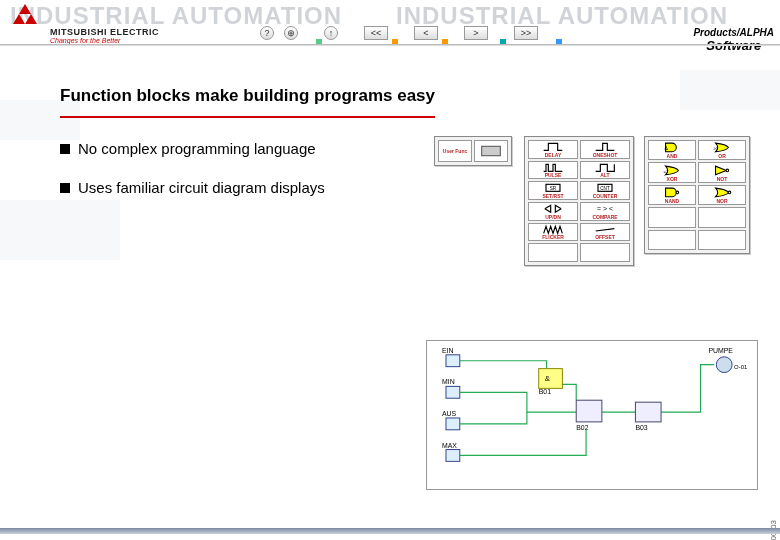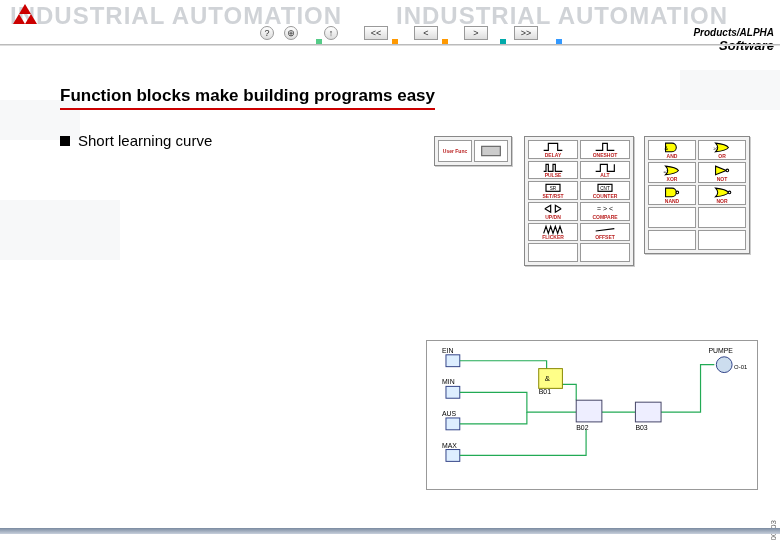--- a/index.html
+++ b/index.html
@@ -14,36 +14,36 @@
 
   
   .topbar { position: relative; height: 28px; background: #fff; }
   .watermark { position: absolute; font-size: 24px; font-weight: 700; color: rgba(120,130,140,0.35); letter-spacing: 1px; white-space: nowrap; top: 2px; }
   .wm1 { left: 10px; }
   .wm2 { left: 396px; }
   .logo-tri { position: absolute; left: 6px; top: 4px; }
   .brand-container { position: absolute; left: 50px; top: 27px; }
   .brand { font-size: 9px; font-weight: 700; letter-spacing: 0.5px; color: #222; }
   .tagline { font-size: 7px; font-style: italic; color: #c00; }
-  .crumb { position: absolute; right: 6px; top: 27px; font-size: 10px; font-style: italic; font-weight: 700; color: #000; text-align: right; }
+  .crumb { position: absolute; right: 6px; top: 27px; font-size: 10px; font-style: italic; font-weight: 700; color: #000; text-align: center; }
   .crumb .sw { display: block; font-size: 13px; }
 
   
   .navbtns { position: absolute; top: 26px; left: 260px; display: flex; gap: 10px; align-items: center; }
   .navbtn { width: 24px; height: 14px; border: 1px solid #999; background: linear-gradient(#fff,#ddd); font-size: 9px; line-height: 12px; text-align: center; display: inline-block; color: #333; }
   .navbtn.round { width: 14px; height: 14px; border-radius: 50%; }
   .squares { position: absolute; top: 40px; left: 0; right: 0; height: 4px; }
   .sq { position: absolute; width: 6px; height: 6px; top: -1px; }
   .sqg { background: #5c8; } .sqo { background: #f90; } .sqb { background: #39f; } .sqt { background: #0aa; }
 
   .rule { position: absolute; left: 0; right: 0; top: 44px; height: 2px; background: linear-gradient(#aaa,#eee); }
 
   
   .content { position: absolute; left: 60px; top: 86px; width: 680px; }
-  .title { border-bottom: 2px solid #c00; display: inline-block; padding-bottom: 2px; font-size: 17px; font-weight: 700; color: #000; }
+  .title { border-bottom: 2px solid #c00; display: inline-block; padding-bottom: 10px; font-size: 17px; font-weight: 700; color: #000; }
   .bullets { margin-top: 22px; }
   .bullets li { list-style: none; font-size: 15px; color: #000; margin-bottom: 22px; display: flex; align-items: center; }
   .bullets li .sqmark { width: 10px; height: 10px; border: 1.5px solid #000; background: #000; margin-right: 8px; flex: none; }
 
   
   .palette { position: absolute; border: 1px solid #888; background: #f2f2f2; box-shadow: 1px 1px 0 #ccc; }
   .pal-a { right: 30px; top: 136px; width: 106px; height: 118px; display: grid; grid-template-columns: 1fr 1fr; grid-template-rows: repeat(5,1fr); gap: 2px; padding: 3px; }
   .pal-b { right: 146px; top: 136px; width: 110px; height: 130px; display: grid; grid-template-columns: 1fr 1fr; grid-template-rows: repeat(6,1fr); gap: 2px; padding: 3px; }
   .pal-c { right: 268px; top: 136px; width: 78px; height: 30px; display: grid; grid-template-columns: 1fr 1fr; gap: 2px; padding: 3px; }
   .cell { border: 1px solid #999; background: #fff; font-size: 6px; line-height: 1; display: flex; flex-direction: column; align-items: center; justify-content: center; overflow: hidden; }
@@ -70,20 +70,24 @@
 <div class="topbar">
   <div class="watermark wm1">INDUSTRIAL AUTOMATION</div>
   <div class="watermark wm2">INDUSTRIAL AUTOMATION</div>
 
   <svg class="logo-tri" width="38" height="32" viewBox="0 0 38 32">
     <polygon points="19,0 25,10 13,10" fill="#c00"></polygon>
     <polygon points="13,10 19,20 7,20" fill="#c00"></polygon>
     <polygon points="25,10 31,20 19,20" fill="#c00"></polygon>
   </svg>
 
+  <div class="brand-container">
+    <div class="brand">MITSUBISHI ELECTRIC</div>
+    <div class="tagline">Changes for the Better</div>
+  </div>
 
   <div class="navbtns">
     <span class="navbtn round">?</span>
     <span class="navbtn round">⊕</span>
     <span style="width:6px"></span>
     <span class="navbtn round">↑</span>
     <span style="width:6px"></span>
     <span class="navbtn">&lt;&lt;</span>
     <span style="width:6px"></span>
     <span class="navbtn">&lt;</span>
@@ -106,21 +110,25 @@
     <div class="sq sqb" style="left:556px"></div>
   </div>
 </div>
 <div class="rule"></div>
 
 <div class="content">
   <div class="title">Function blocks make building programs easy</div>
   <ul class="bullets">
     <li>
         <span class="sqmark"></span>
-        <span>Short learning curve</span>
+        <span>No complex programming language</span>
+      </li>
+    <li>
+        <span class="sqmark"></span>
+        <span>Uses familiar circuit diagram displays</span>
       </li>
   </ul>
 </div>
 
 <div class="palette pal-c">
   <div class="cell">
       <span>User Func</span>
     </div>
   <div class="cell">
       <svg viewBox="0 0 20 12">

